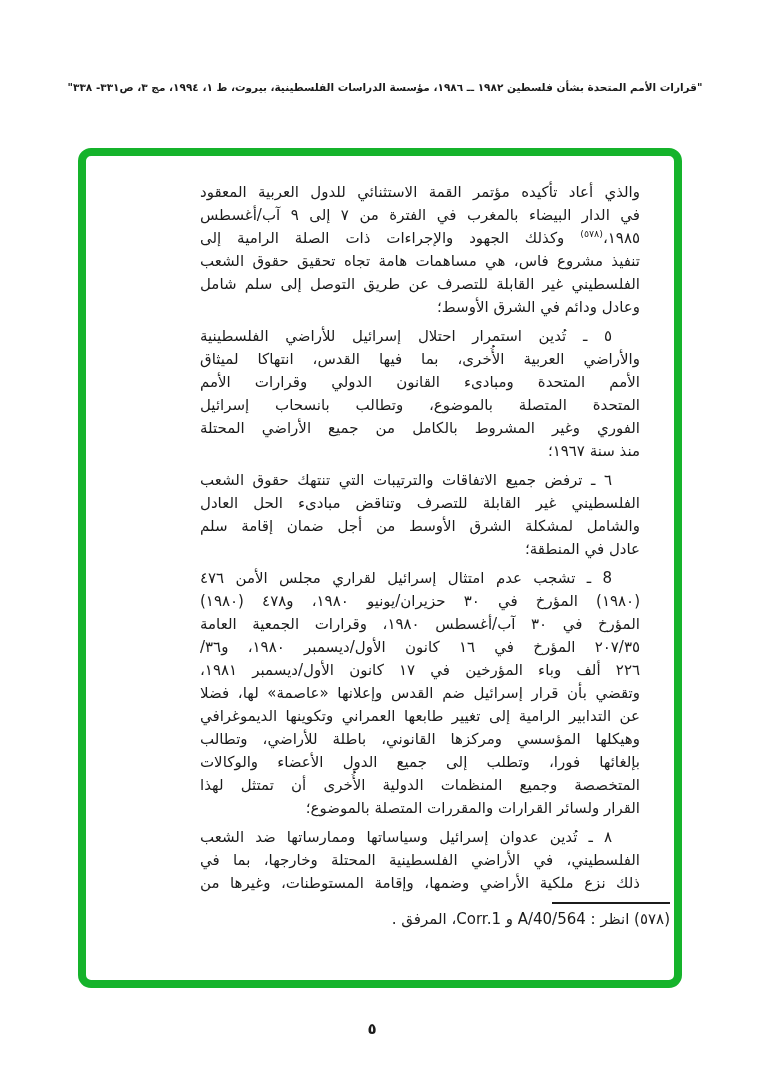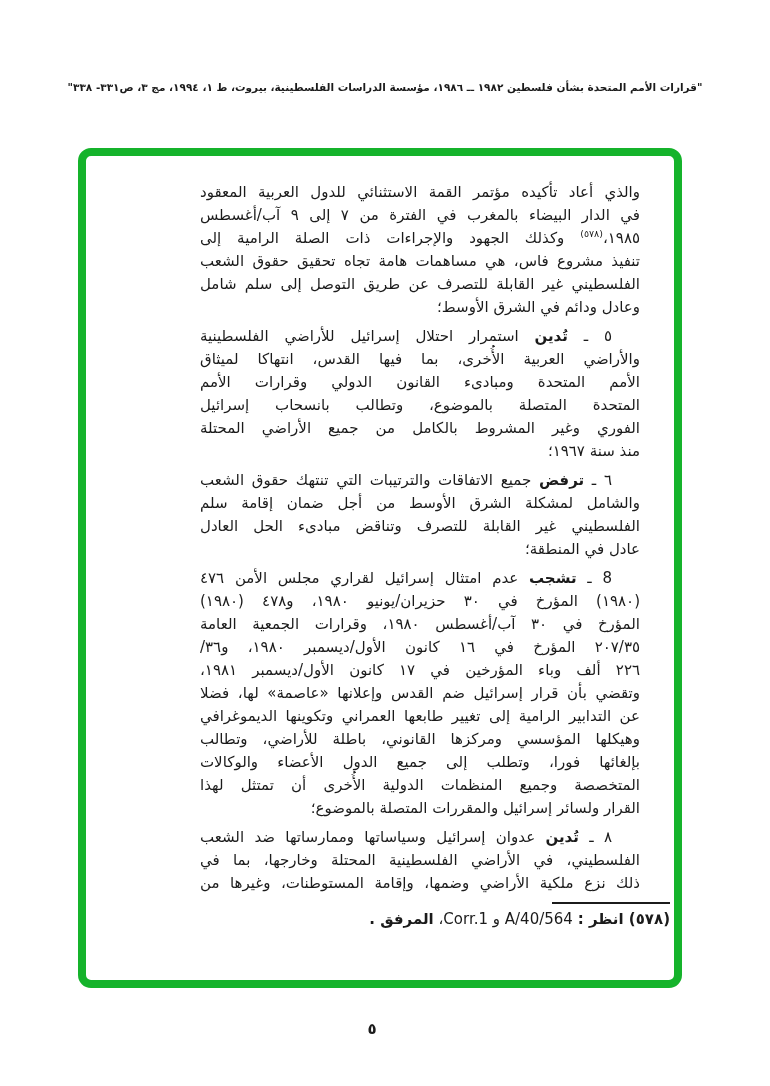--- a/index.html
+++ b/index.html
@@ -13,21 +13,21 @@
   .hl-box{
     position:absolute;left:78px;top:148px;width:604px;height:840px;
     box-sizing:border-box;border:8px solid #15b32b;border-radius:13px;
   }
   .doc-body{position:absolute;left:168px;top:181px;width:472px;direction:rtl;}
   .para{font-size:15px;line-height:23px;}
   .para.numbered{margin-top:6px;}
   .ln{text-align:justify;text-align-last:justify;margin-left:32px;}
   .ln.first{padding-right:28px;}
   .ln.last{text-align:right;text-align-last:right;}
-  .b{font-weight:bold;}
+  .b{font-weight:normal;}
   sup.fnref{font-size:9.5px;line-height:0;}
   .footnote{position:absolute;right:100px;top:902px;direction:rtl;text-align:right;}
   .fn-rule{width:118px;border-top:2px solid #1b1b1b;margin:0 0 6px 0;}
   .fn-text{font-size:15px;white-space:nowrap;}
   .page-number{
     position:absolute;top:1020px;left:340px;width:64px;text-align:center;
     font-size:15px;font-weight:bold;
   }
 </style>
 </head>
@@ -51,36 +51,36 @@
     <div class="para numbered">
       <div class="ln first"><span>٥ ـ </span><span class="b">تُدين</span><span> استمرار احتلال إسرائيل للأراضي الفلسطينية</span></div>
       <div class="ln"><span>والأراضي العربية الأُخرى، بما فيها القدس، انتهاكا لميثاق</span></div>
       <div class="ln"><span>الأمم المتحدة ومبادىء القانون الدولي وقرارات الأمم</span></div>
       <div class="ln"><span>المتحدة المتصلة بالموضوع، وتطالب بانسحاب إسرائيل</span></div>
       <div class="ln"><span>الفوري وغير المشروط بالكامل من جميع الأراضي المحتلة</span></div>
       <div class="ln last"><span>منذ سنة ١٩٦٧؛</span></div>
     </div>
     <div class="para numbered">
       <div class="ln first"><span>٦ ـ </span><span class="b">ترفض</span><span> جميع الاتفاقات والترتيبات التي تنتهك حقوق الشعب</span></div>
+      <div class="ln"><span>الفلسطيني غير القابلة للتصرف وتناقض مبادىء الحل العادل</span></div>
       <div class="ln"><span>والشامل لمشكلة الشرق الأوسط من أجل ضمان إقامة سلم</span></div>
-      <div class="ln"><span>الفلسطيني غير القابلة للتصرف وتناقض مبادىء الحل العادل</span></div>
       <div class="ln last"><span>عادل في المنطقة؛</span></div>
     </div>
     <div class="para numbered">
       <div class="ln first"><span>8 ـ </span><span class="b">تشجب</span><span> عدم امتثال إسرائيل لقراري مجلس الأمن ٤٧٦</span></div>
       <div class="ln"><span>(١٩٨٠) المؤرخ في ٣٠ حزيران/يونيو ١٩٨٠، و٤٧٨ (١٩٨٠)</span></div>
       <div class="ln"><span>المؤرخ في ٣٠ آب/أغسطس ١٩٨٠، وقرارات الجمعية العامة</span></div>
       <div class="ln"><span>٣٥‏/‏٢٠٧ المؤرخ في ١٦ كانون الأول/ديسمبر ١٩٨٠، و٣٦‏/</span></div>
       <div class="ln"><span>٢٢٦ ألف وباء المؤرخين في ١٧ كانون الأول/ديسمبر ١٩٨١،</span></div>
       <div class="ln"><span>وتقضي بأن قرار إسرائيل ضم القدس وإعلانها «عاصمة» لها، فضلا</span></div>
       <div class="ln"><span>عن التدابير الرامية إلى تغيير طابعها العمراني وتكوينها الديموغرافي</span></div>
       <div class="ln"><span>وهيكلها المؤسسي ومركزها القانوني، باطلة للأراضي، وتطالب</span></div>
       <div class="ln"><span>بإلغائها فورا، وتطلب إلى جميع الدول الأعضاء والوكالات</span></div>
       <div class="ln"><span>المتخصصة وجميع المنظمات الدولية الأُخرى أن تمتثل لهذا</span></div>
-      <div class="ln last"><span>القرار ولسائر إسرائيل والمقررات المتصلة بالموضوع؛</span></div>
+      <div class="ln last"><span>القرار ولسائر القرارات والمقررات المتصلة بالموضوع؛</span></div>
     </div>
     <div class="para numbered">
       <div class="ln first"><span>٨ ـ </span><span class="b">تُدين</span><span> عدوان إسرائيل وسياساتها وممارساتها ضد الشعب</span></div>
       <div class="ln"><span>الفلسطيني، في الأراضي الفلسطينية المحتلة وخارجها، بما في</span></div>
       <div class="ln"><span>ذلك نزع ملكية الأراضي وضمها، وإقامة المستوطنات، وغيرها من</span></div>
     </div>
   </div>
 
 <div class="footnote">
   <div class="fn-rule"></div>

